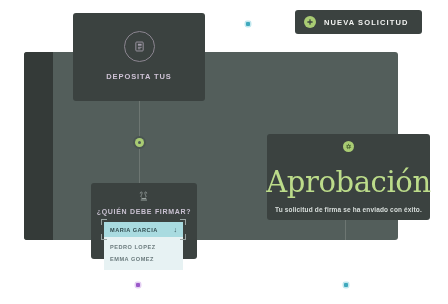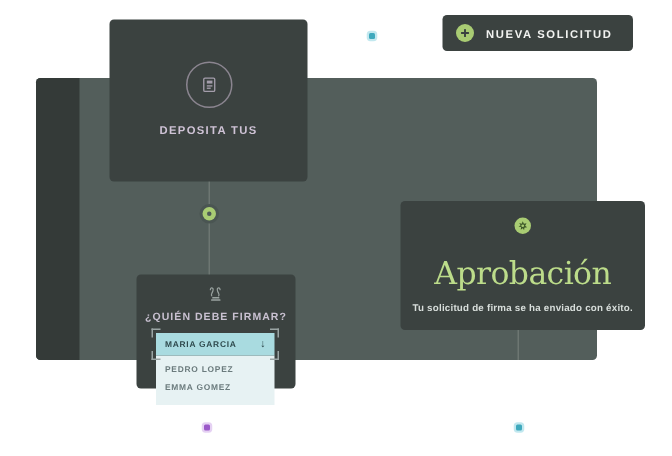--- a/index.html
+++ b/index.html
@@ -75,21 +75,21 @@
     position: absolute;
     background: #3b4240;
     border-radius: 3px;
   }
 
   
   .card-upload {
     left: 73px;
     top: 13px;
     width: 132px;
-    height: 108px;
+    height: 88px;
     display: flex;
     flex-direction: column;
     align-items: center;
     justify-content: center;
   }
   .upload-icon-ring {
     width: 29px;
     height: 29px;
     border-radius: 50%;
     border: 1px solid #8b8590;
@@ -127,21 +127,21 @@
     background: #a9cc73;
     display: flex;
     align-items: center;
     justify-content: center;
     margin-bottom: 4px;
   }
   .approve-badge svg { display: block; }
   .card-approval .title {
     color: #bcdc8a;
     font-family: "DejaVu Serif", serif;
-    font-size: 21px;
+    font-size: 29px;
     font-weight: normal;
     letter-spacing: -0.4px;
     line-height: 1;
     margin-bottom: 9px;
     margin-top: 12px;
   }
   .card-approval .subtitle {
     color: #d8dedb;
     font-size: 6.5px;
     font-weight: bold;

